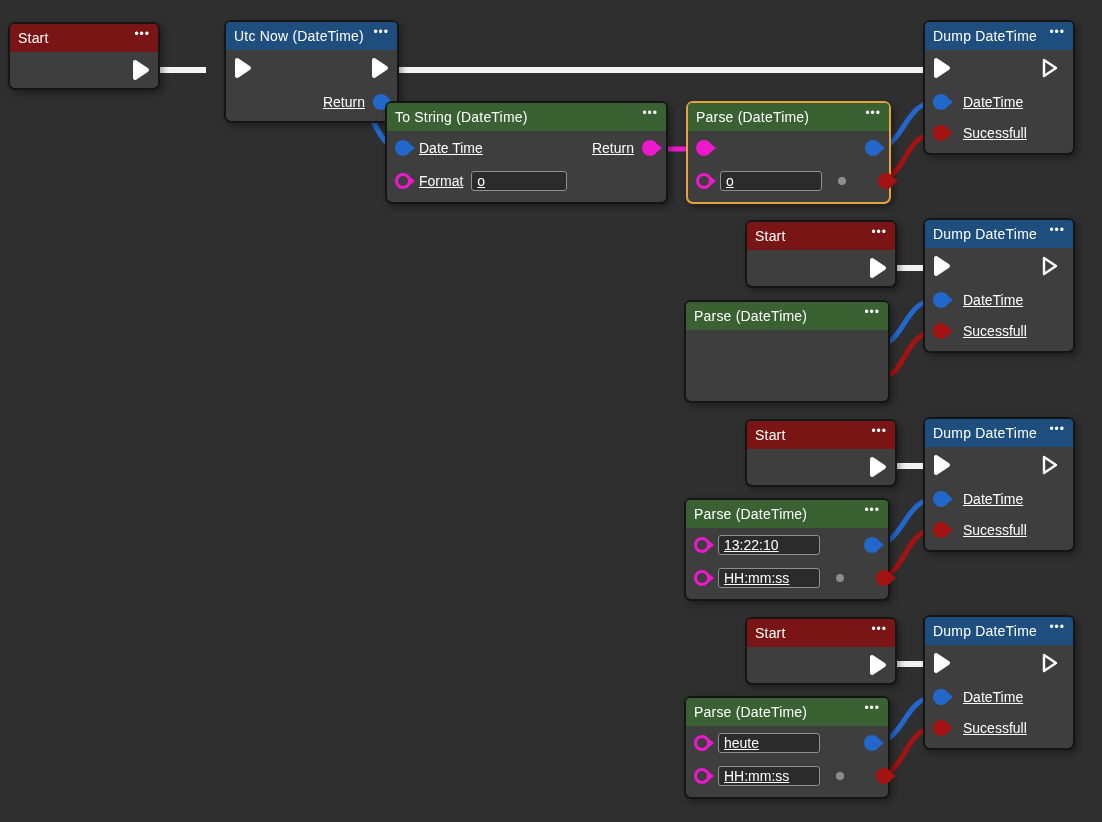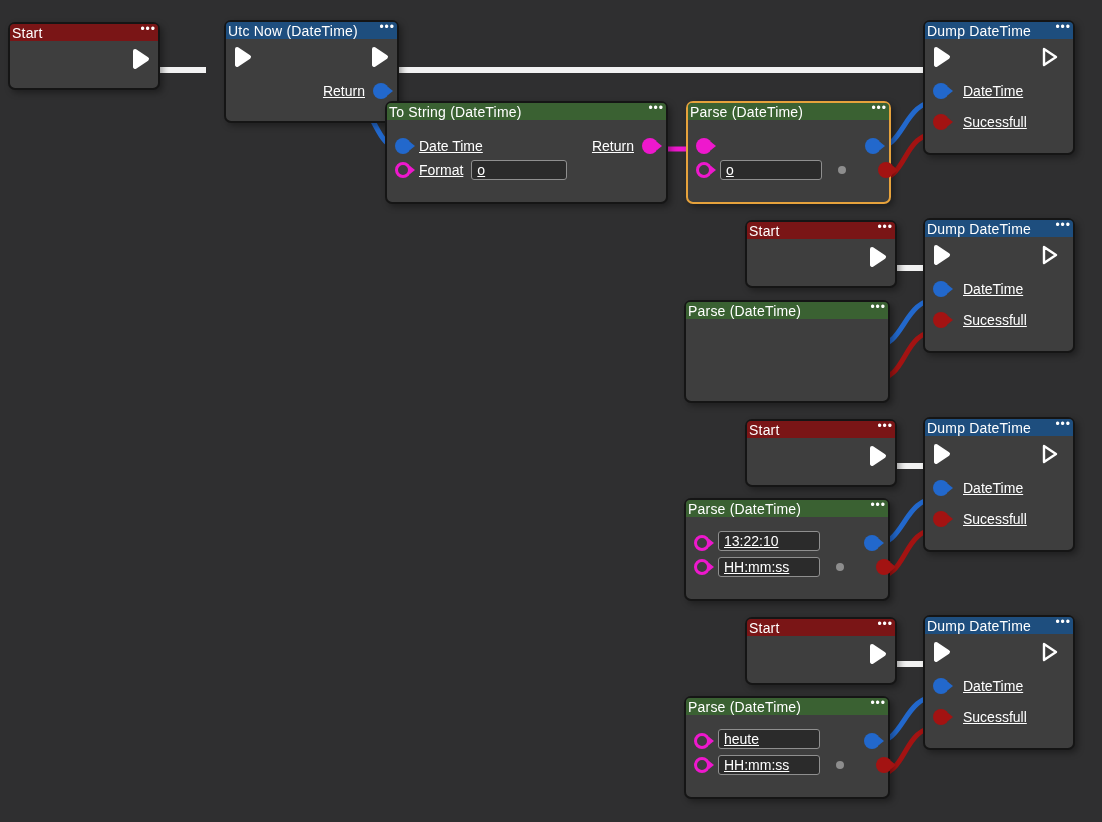--- a/index.html
+++ b/index.html
@@ -4,30 +4,30 @@
 <style>
   html,body{margin:0;padding:0;background:#2f2f30;}
   *{box-sizing:border-box;}
   .canvas{position:relative;width:1102px;height:822px;background:#2f2f30;overflow:hidden;
           font-family:"Liberation Sans",sans-serif;color:#fff;}
   svg.wires{position:absolute;left:0;top:0;z-index:0;}
 
   .node{position:absolute;z-index:2;background:#3e3e3e;border:2px solid #151515;border-radius:7px;
         box-shadow:3px 3px 6px rgba(0,0,0,.35);display:flex;flex-direction:column;}
   .node.selected{border-color:#e6a23c;}
-  .hdr{height:17px;flex:none;display:flex;align-items:center;justify-content:space-between;
-       padding:0 2px;border-radius:4px 4px 0 0;font-size:15px;letter-spacing:.2px;}
+  .hdr{height:28px;flex:none;display:flex;align-items:center;justify-content:space-between;
+       padding:0 8px;border-radius:4px 4px 0 0;font-size:15px;letter-spacing:.2px;}
   .hdr.red{background:#7a1516;}
   .hdr.blue{background:#1e4e7e;}
   .hdr.green{background:#3a6132;align-items:center;}
   .menu{font-size:12px;letter-spacing:1px;line-height:10px;cursor:pointer;transform:translateY(-4px);}
   .body{flex:1;display:flex;flex-direction:column;}
   .row{display:flex;align-items:center;padding:0 8px;gap:8px;text-decoration:underline;}
   .row.exec{height:36px;padding:0 6px;}
-  .row.r34{height:34px;align-items:flex-end;}
+  .row.r34{height:34px;}
   .row.r32{height:32px;align-items:center;}
   .row.r31{height:31px;}
   .row.start-exec{height:36px;justify-content:flex-end;padding:0 6px;}
   .spacer{flex:1;}
   .lbl{font-size:14px;white-space:nowrap;}
 
   .pin{width:16px;height:16px;border-radius:50%;position:relative;flex:none;}
   .pin::after{content:'';position:absolute;left:15px;top:50%;transform:translateY(-50%);
               border-top:4px solid transparent;border-bottom:4px solid transparent;border-left:5px solid;}
   .pin.blue{background:#2268cc;color:#2268cc;}

